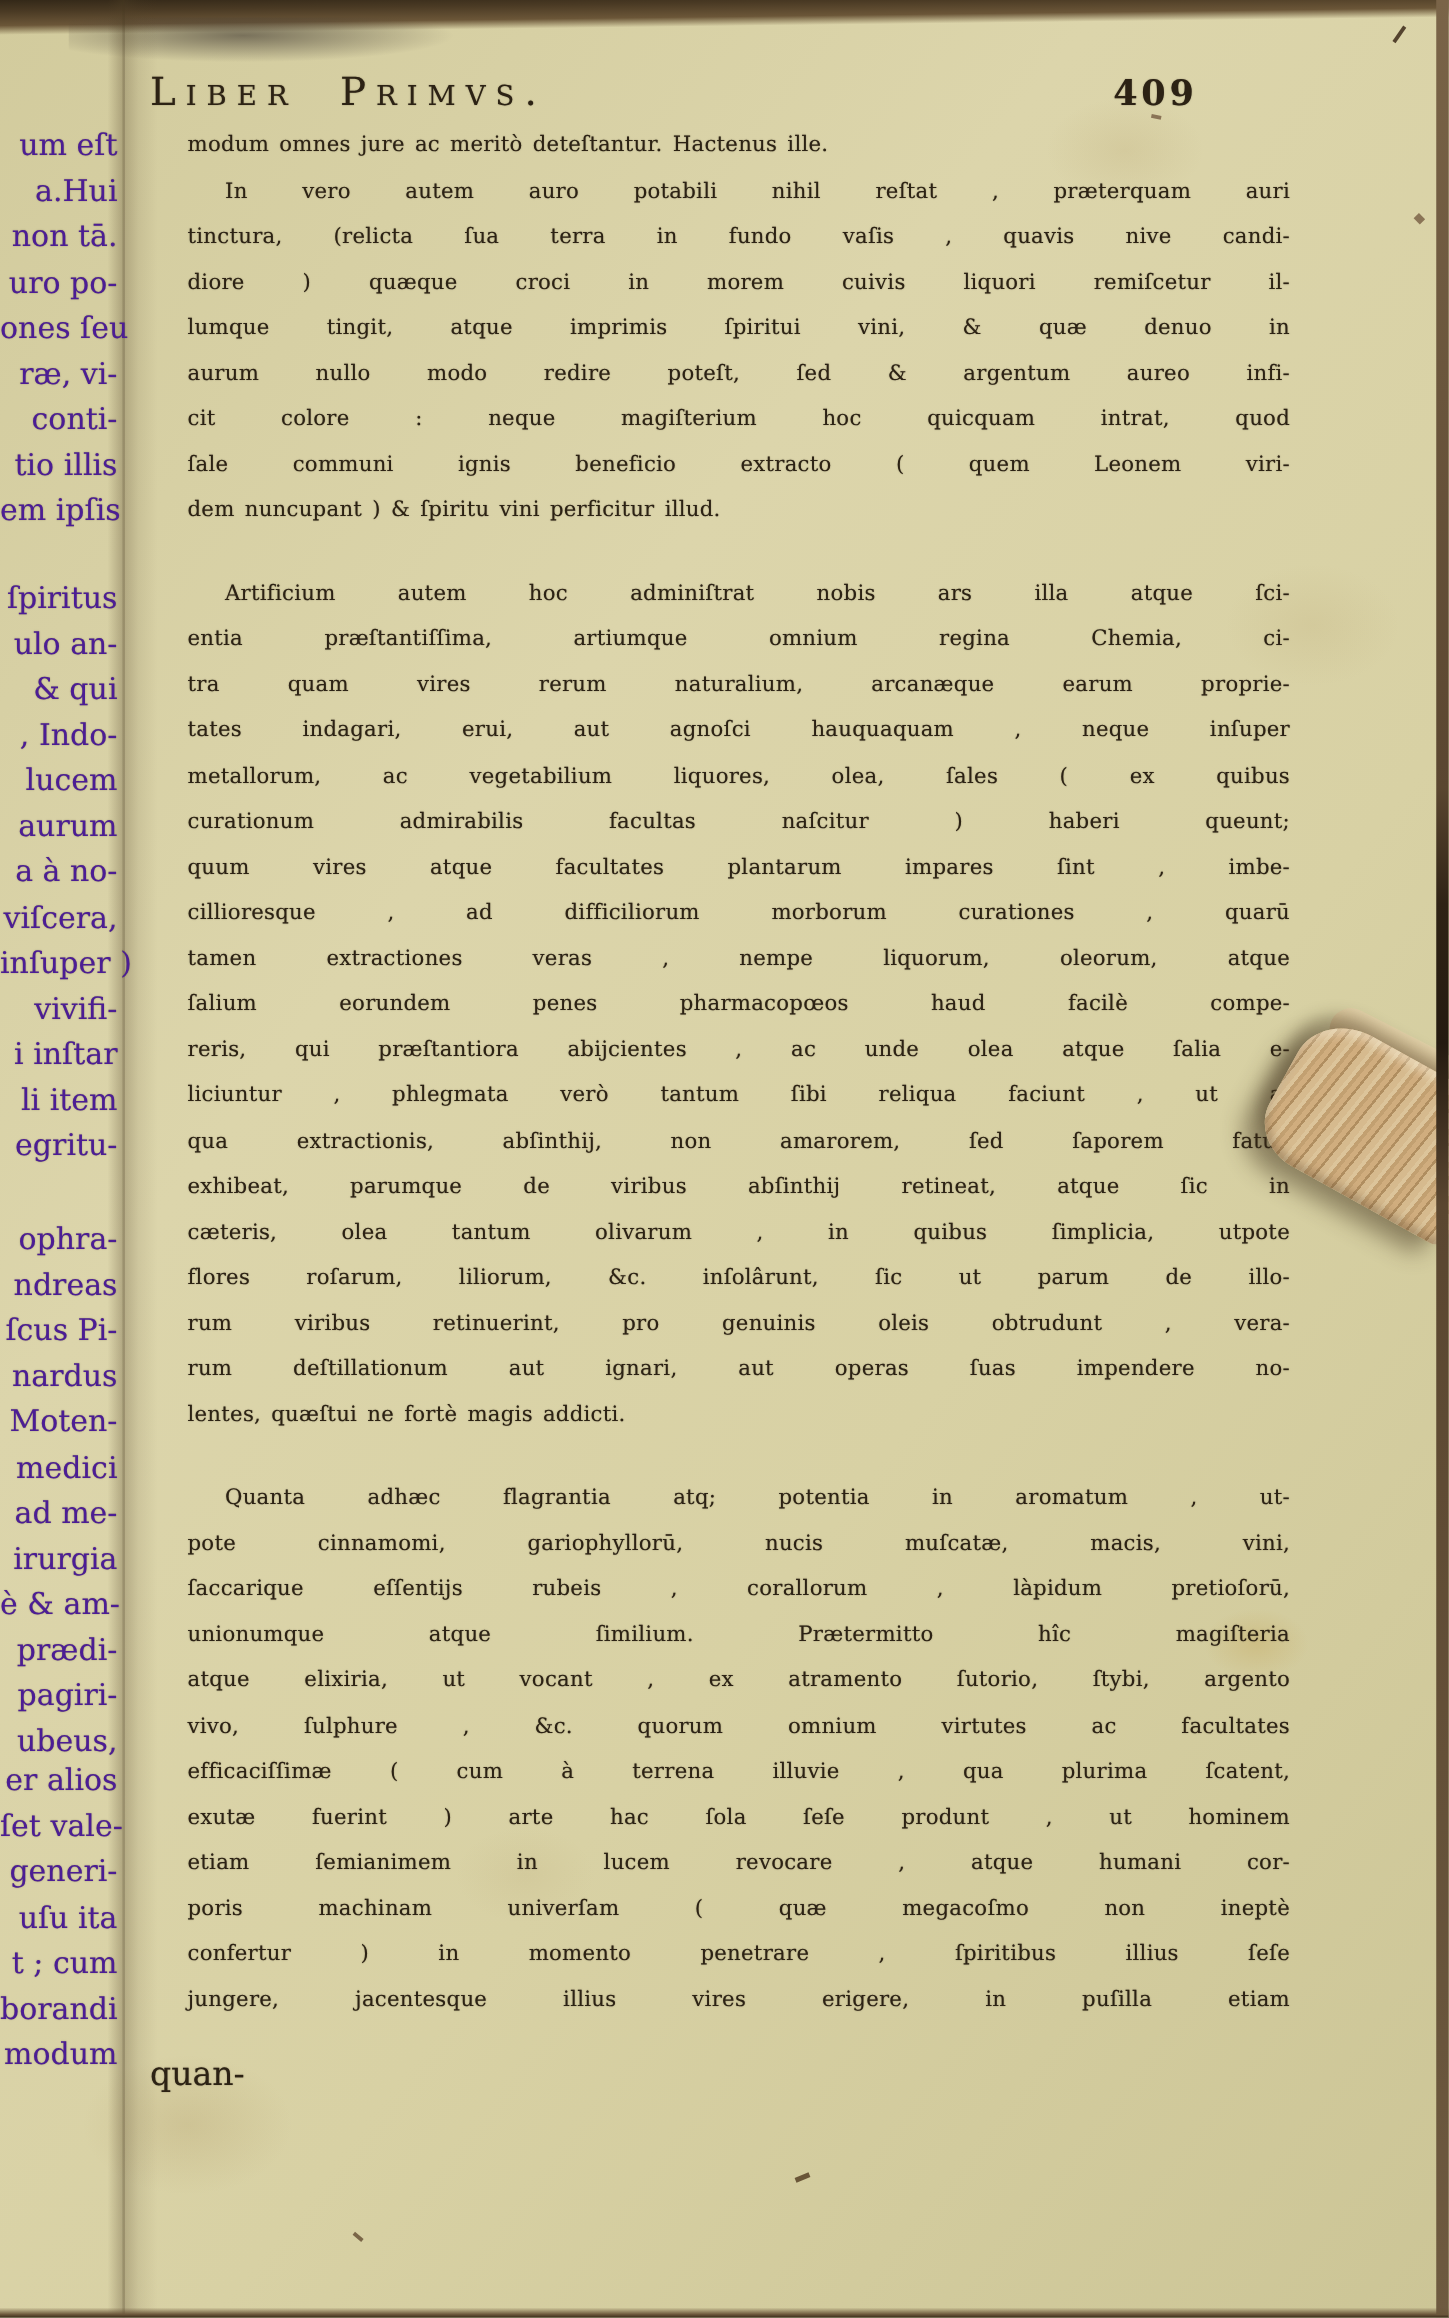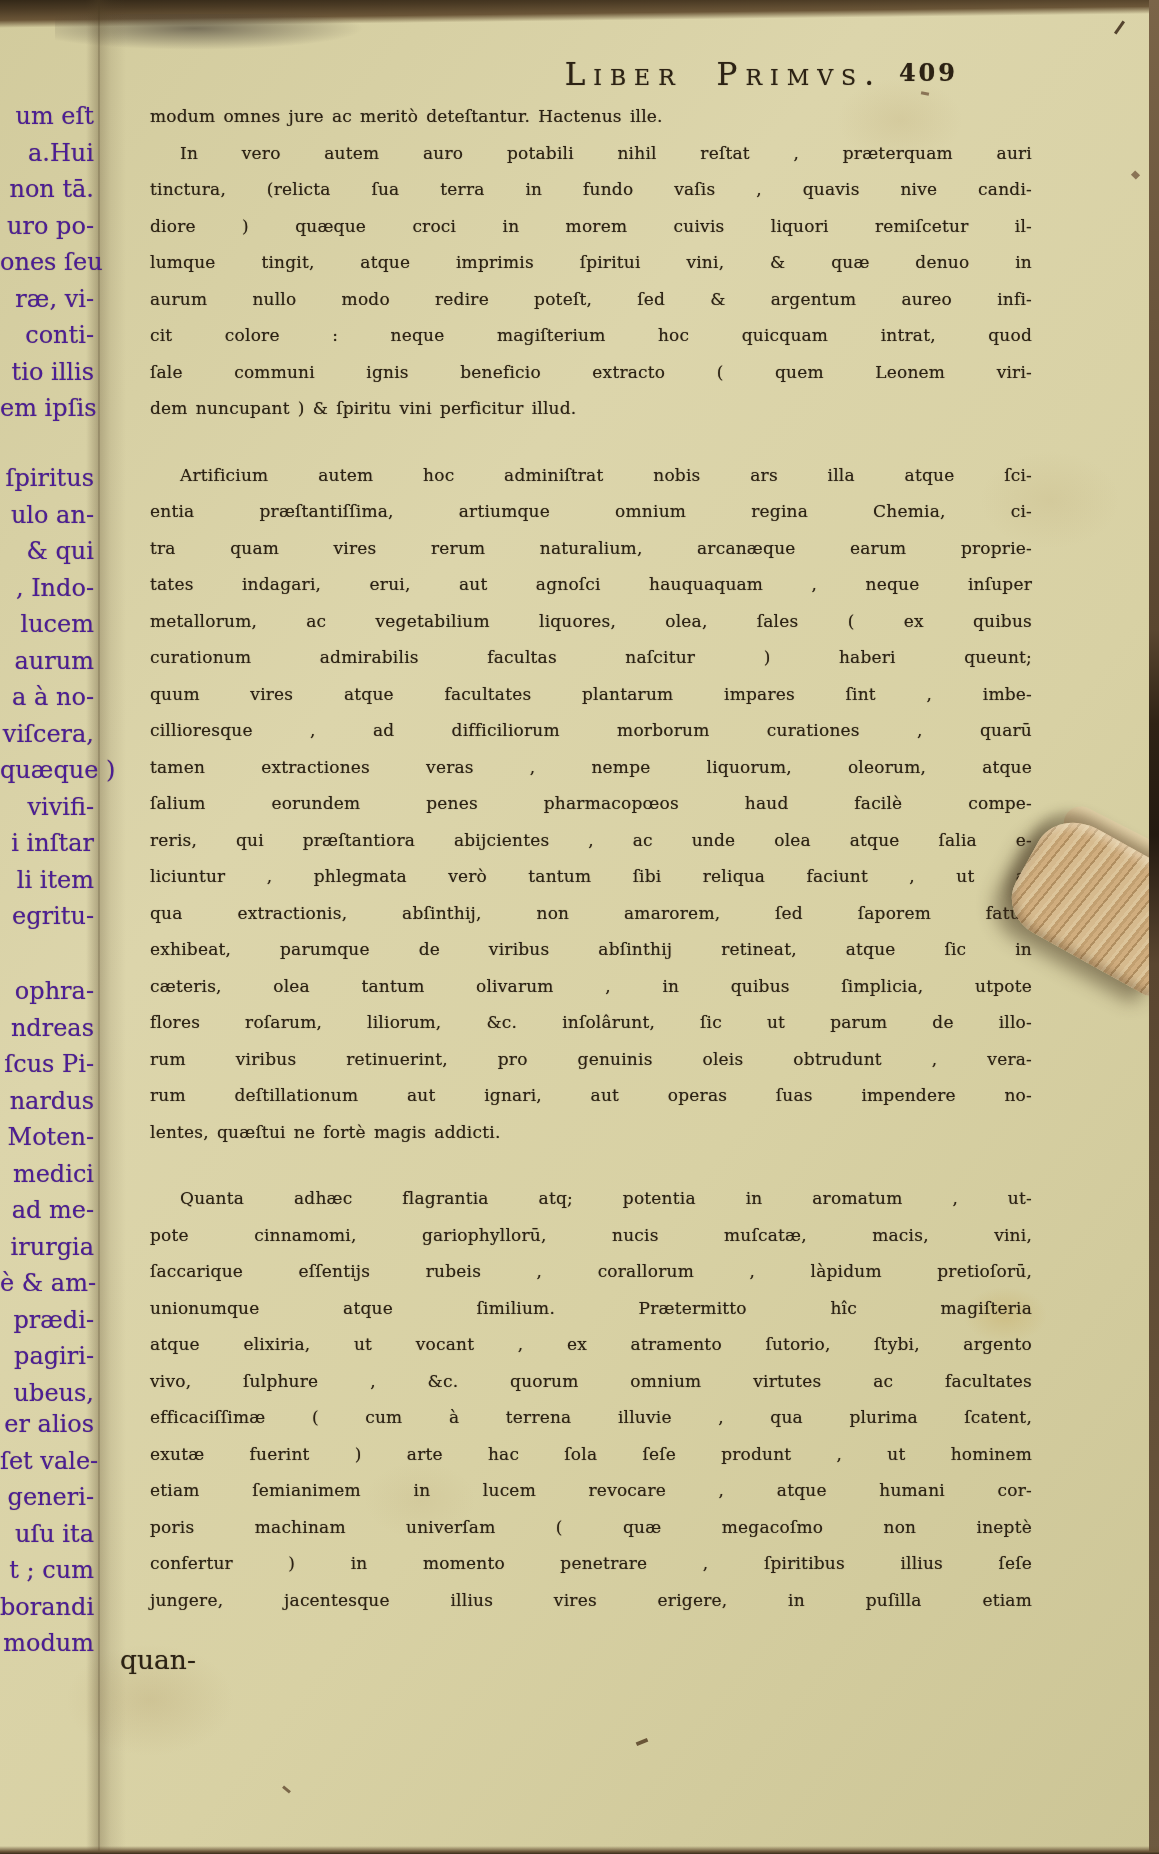--- a/index.html
+++ b/index.html
@@ -36,23 +36,23 @@
 
   
   .margin-col{position:absolute;left:0;width:94px;}
   .mline{display:block;white-space:nowrap;text-align:right;
     font-size:24px;line-height:36.5px;color:#4c1d95;text-shadow:0 0 1px rgba(53,43,28,0.5);}
   .g1{top:98px}.g2{top:460px}.g3{top:973px}.g4{top:1406px}
 
   
   .content{position:absolute;left:120px;top:56px;width:912px;}
   .header{position:relative;height:42px;}
-  .title{display:block;text-align:right;padding-right:150px;
+  .title{display:block;text-align:left;padding-right:150px;
     font-variant-caps:small-caps;font-size:31px;letter-spacing:8px;word-spacing:16px;}
-  .pagenum{position:absolute;right:74px;top:2px;font-size:24px;letter-spacing:3px;font-weight:bold;}
+  .pagenum{position:absolute;right:74px;top:2px;font-size:28px;letter-spacing:3px;font-weight:bold;}
   .para{margin:0;}
   .para.gap{margin-top:30px;}
   .line{font-size:17px;line-height:36.5px;word-spacing:2.5px;letter-spacing:0.2px;
     text-align:justify;text-align-last:justify;margin-left:30px;}
   .para.indent .line:first-child{text-indent:30px;}
   .para:not(.cont) .line:last-child{text-align-last:left;}
   .catchword{margin-top:24px;text-align:left;padding-right:30px;
     font-size:26.5px;line-height:36.5px;}
 
   
@@ -101,21 +101,21 @@
     </div>
   <div class="margin-col g2 ink">
       <span class="mline">ſpiritus</span>
       <span class="mline">ulo an-</span>
       <span class="mline">&amp; qui</span>
       <span class="mline">, Indo-</span>
       <span class="mline">lucem</span>
       <span class="mline">aurum</span>
       <span class="mline">a à no-</span>
       <span class="mline">viſcera,</span>
-      <span class="mline">quæque )</span>
+      <span class="mline">inſuper )</span>
       <span class="mline">vivifi-</span>
       <span class="mline">i inſtar</span>
       <span class="mline">li item</span>
       <span class="mline">egritu-</span>
     </div>
   <div class="margin-col g3 ink">
       <span class="mline">ophra-</span>
       <span class="mline">ndreas</span>
       <span class="mline">ſcus Pi-</span>
       <span class="mline">nardus</span>

